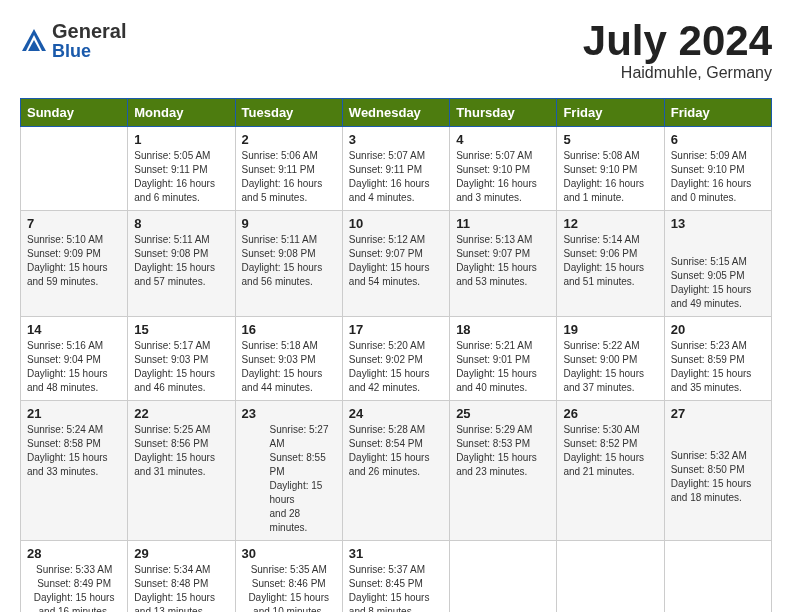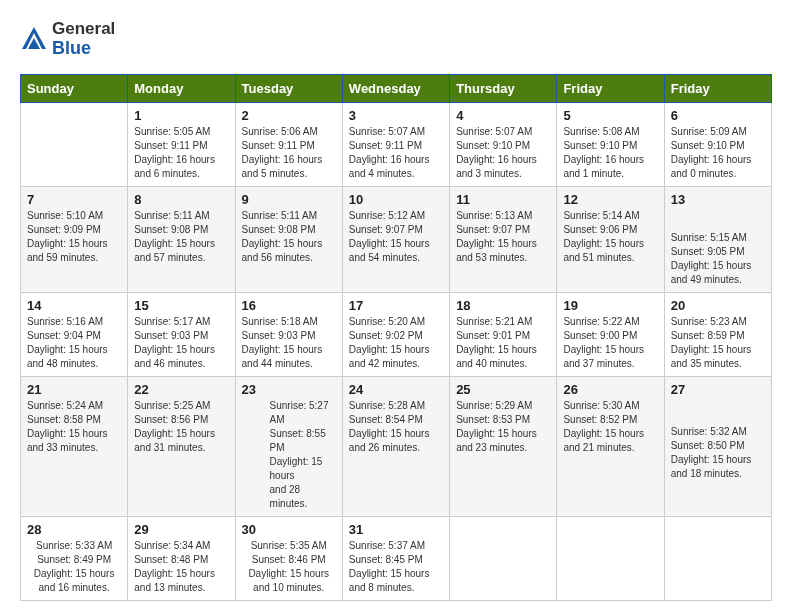--- a/index.html
+++ b/index.html
@@ -19,21 +19,21 @@
     .logo {
       display: flex;
       align-items: center;
     }
     .logo-text {
       display: flex;
       flex-direction: column;
       line-height: 1.1;
     }
     .logo-general {
-      font-size: 17px;
+      font-size: 20px;
       font-weight: bold;
       color: #333;
     }
     .logo-blue {
       font-size: 18px;
       font-weight: bold;
       color: #1a5aab;
     }
     .logo-icon {
       width: 28px;
@@ -104,20 +104,24 @@
     <svg class="logo-icon" viewBox="0 0 28 28" xmlns="http://www.w3.org/2000/svg">
       <polygon points="14,2 26,24 2,24" fill="#1a5aab"></polygon>
       <polygon points="14,8 22,24 6,24" fill="#fff"></polygon>
       <polygon points="14,13 20,24 8,24" fill="#1a5aab"></polygon>
     </svg>
     <div class="logo-text">
       <span class="logo-general">General</span>
       <span class="logo-blue">Blue</span>
     </div>
   </div>
+  <div class="title-block">
+    <div class="month-title">July 2024</div>
+    <div class="location">Haidmuhle, Germany</div>
+  </div>
 </div>
 
 <table>
   <thead>
     <tr>
     <th>Sunday</th>
         <th>Monday</th>
         <th>Tuesday</th>
         <th>Wednesday</th>
         <th>Thursday</th>

